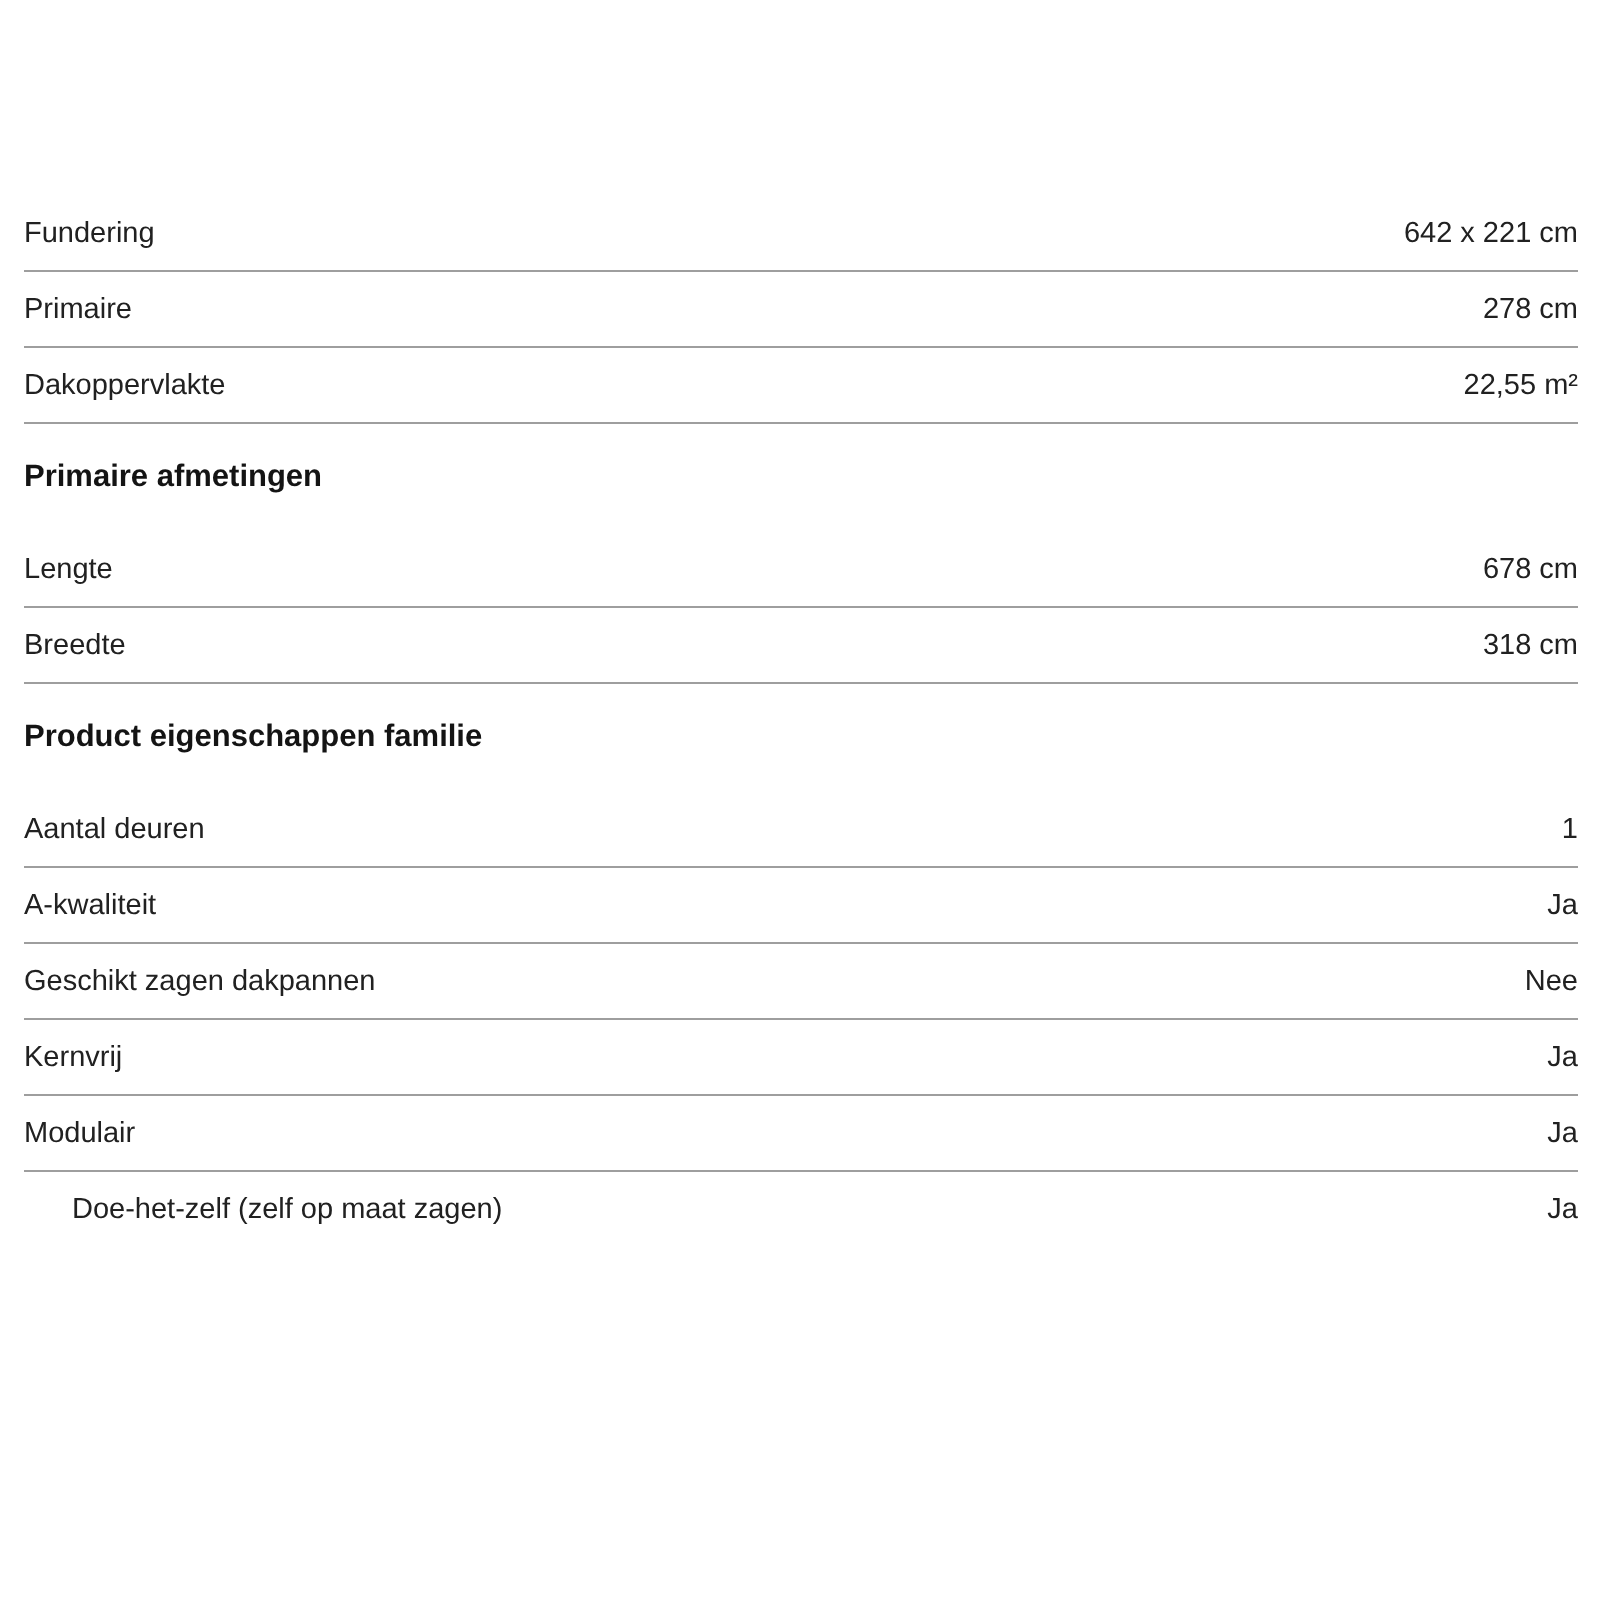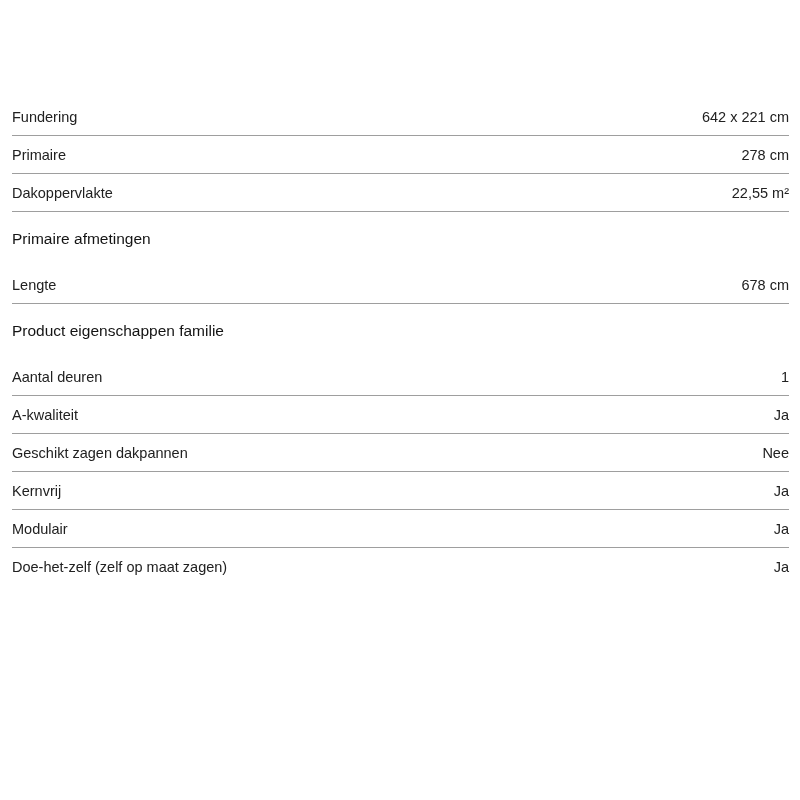--- a/index.html
+++ b/index.html
@@ -21,27 +21,28 @@
     display: flex;
     justify-content: space-between;
     align-items: center;
     height: 38px;
     border-bottom: 1px solid #9e9e9e;
     font-size: 14.5px;
     color: #212121;
   }
   .spec-section:last-child .spec-row:last-child {
     border-bottom: none;
+    margin-left: 24px;
   }
   .section-header {
     display: flex;
     align-items: center;
     height: 54px;
     font-size: 15.5px;
-    font-weight: normal;
+    font-weight: bold;
     color: #141414;
   }
   .spec-label { text-align: right; white-space: nowrap; }
   .spec-value { text-align: left; white-space: nowrap; }
 </style>
 </head>
 <body>
 
 <div class="spec-table" id="spec-table">
     <div class="spec-section">
@@ -57,20 +58,24 @@
       <div class="spec-row">
     <span class="spec-label">Dakoppervlakte</span>
     <span class="spec-value">22,55 m²</span>
   </div>
     </div>
     <div class="spec-section">
     <div class="section-header">Primaire afmetingen</div>
   <div class="spec-row">
     <span class="spec-label">Lengte</span>
     <span class="spec-value">678 cm</span>
+  </div>
+      <div class="spec-row">
+    <span class="spec-label">Breedte</span>
+    <span class="spec-value">318 cm</span>
   </div>
     </div>
     <div class="spec-section">
     <div class="section-header">Product eigenschappen familie</div>
   <div class="spec-row">
     <span class="spec-label">Aantal deuren</span>
     <span class="spec-value">1</span>
   </div>
       <div class="spec-row">
     <span class="spec-label">A-kwaliteit</span>

